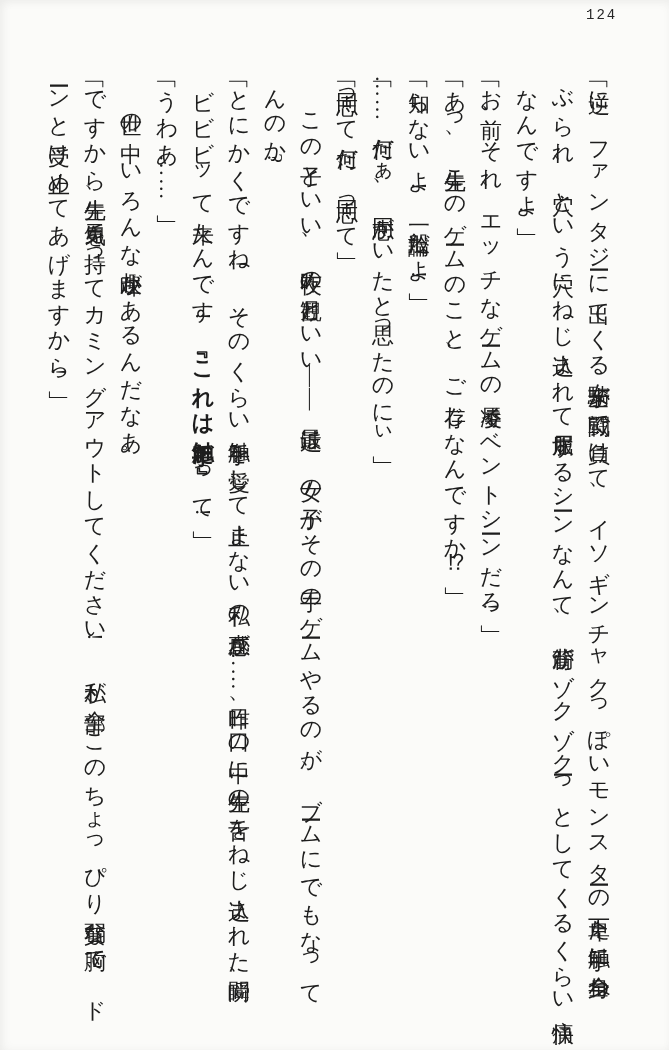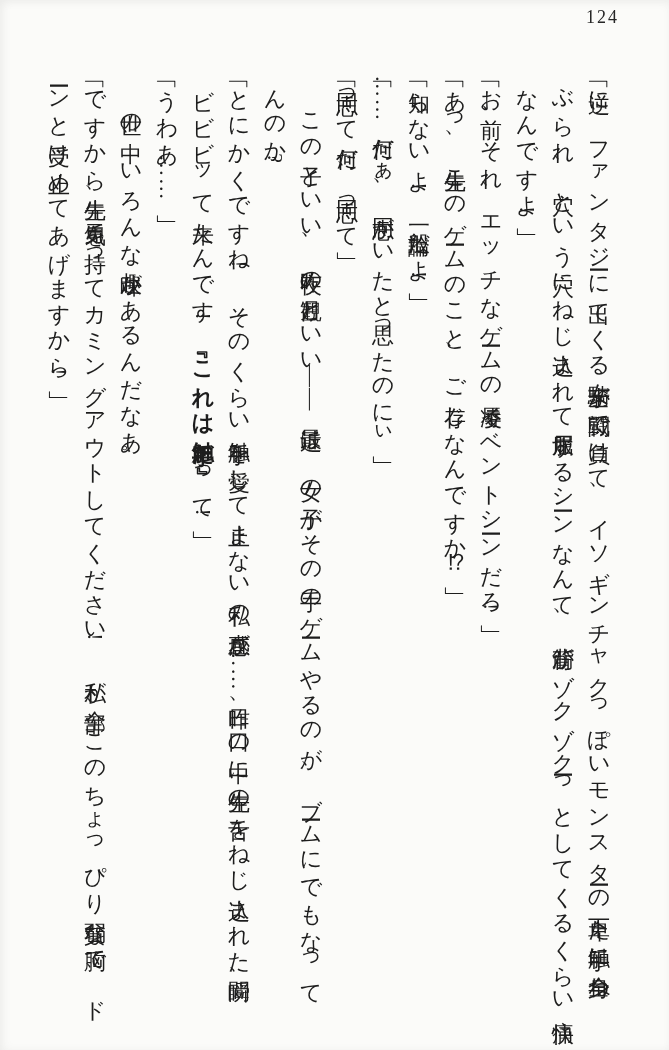--- a/index.html
+++ b/index.html
@@ -18,24 +18,24 @@
     height: 1050px;
     background: #fbfbf9;
     box-shadow: inset 4px 0 10px rgba(0,0,0,0.04), inset 0 4px 8px rgba(0,0,0,0.03);
     overflow: hidden;
     color: #1d1d1d;
   }
   .page-number {
     position: absolute;
     top: 7px;
     left: 586px;
-    font-size: 18px;
+    font-size: 14px;
     letter-spacing: 2px;
     color: #262626;
-    font-family: Liberation Serif, serif;
+    font-family: Liberation Mono, monospace;
   }
   .text-area {
     position: absolute;
     top: 74px;
     right: 52px;
     width: 580px;
     height: 938px;
     writing-mode: vertical-rl;
     text-orientation: mixed;
     font-size: 22px;

